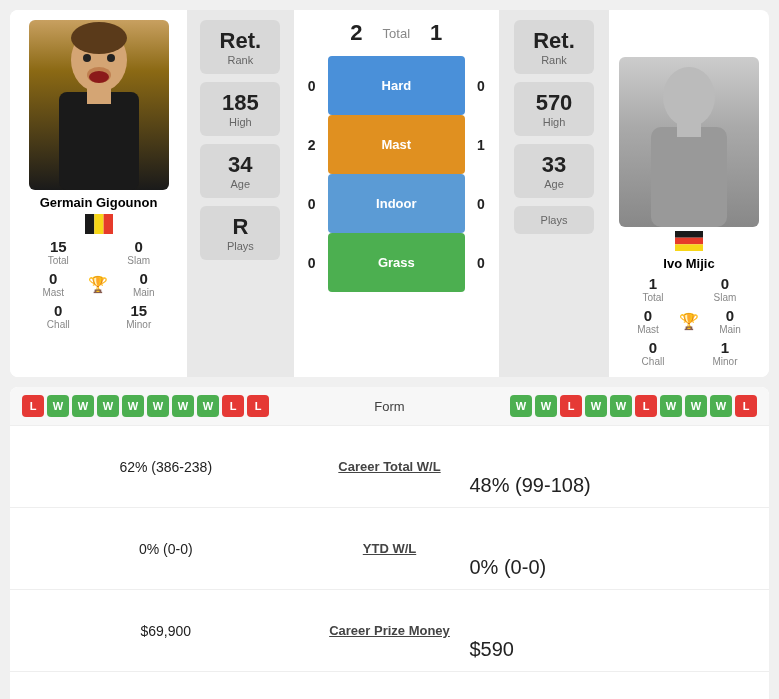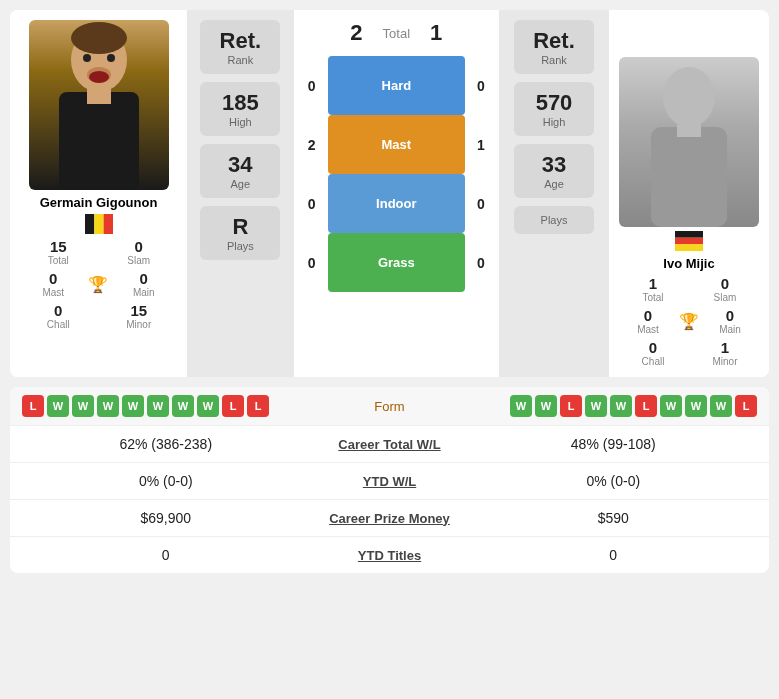--- a/index.html
+++ b/index.html
@@ -204,21 +204,21 @@
     .form-badges-left {
       display: flex;
       gap: 3px;
       flex: 1;
     }
 
     .form-label {
       flex: 0 0 100px;
       text-align: center;
       font-size: 13px;
-      color: #a16207;
+      color: #404040;
     }
 
     .form-badges-right {
       display: flex;
       gap: 3px;
       flex: 1;
       justify-content: flex-end;
     }
 
     .form-badge {
@@ -256,23 +256,24 @@
       flex: 0 0 160px;
       text-align: center;
       font-size: 13px;
       font-weight: bold;
       color: #444;
       text-decoration: underline;
     }
 
     .stats-right-val {
       flex: 1;
-      text-align: center;
-      font-size: 14px;
+      text-align: left;
+      font-size: 20px;
       color: #222;
+      margin-top: 38px;
     }
 
     .stat-row-pair {
       display: flex;
       width: 100%;
       justify-content: space-around;
       margin-top: 4px;
     }
 
     .stat-cell {

